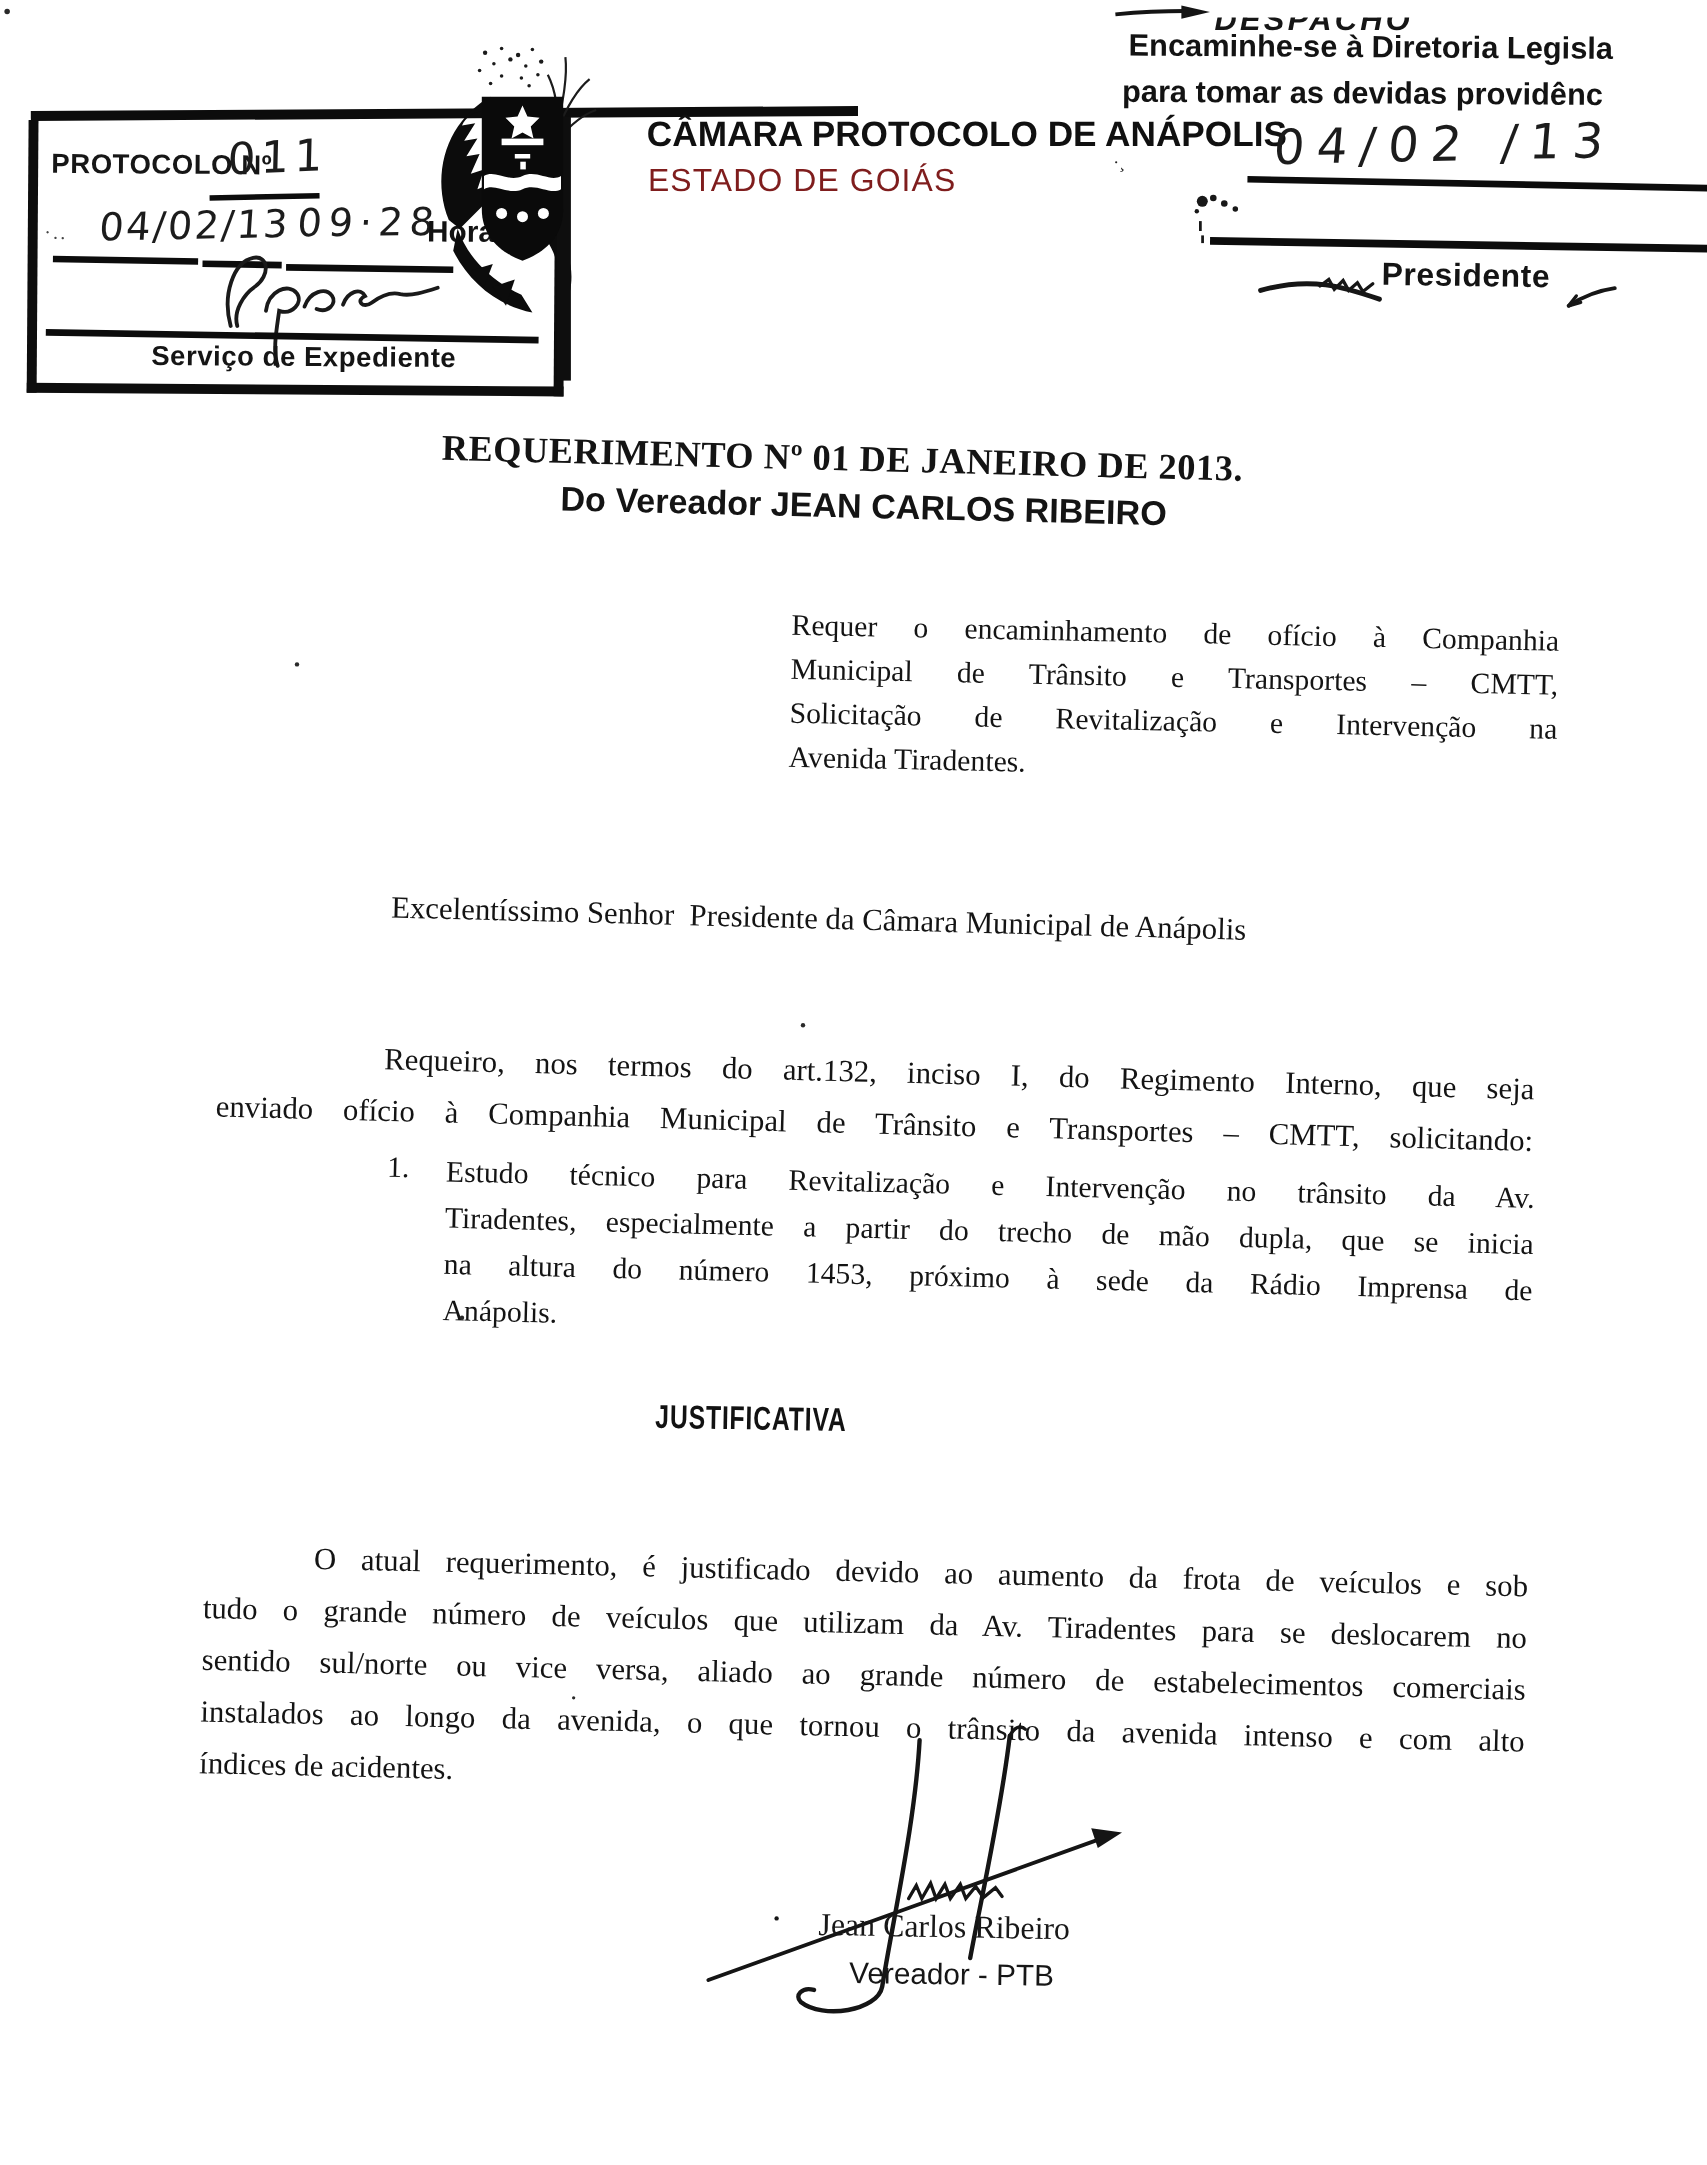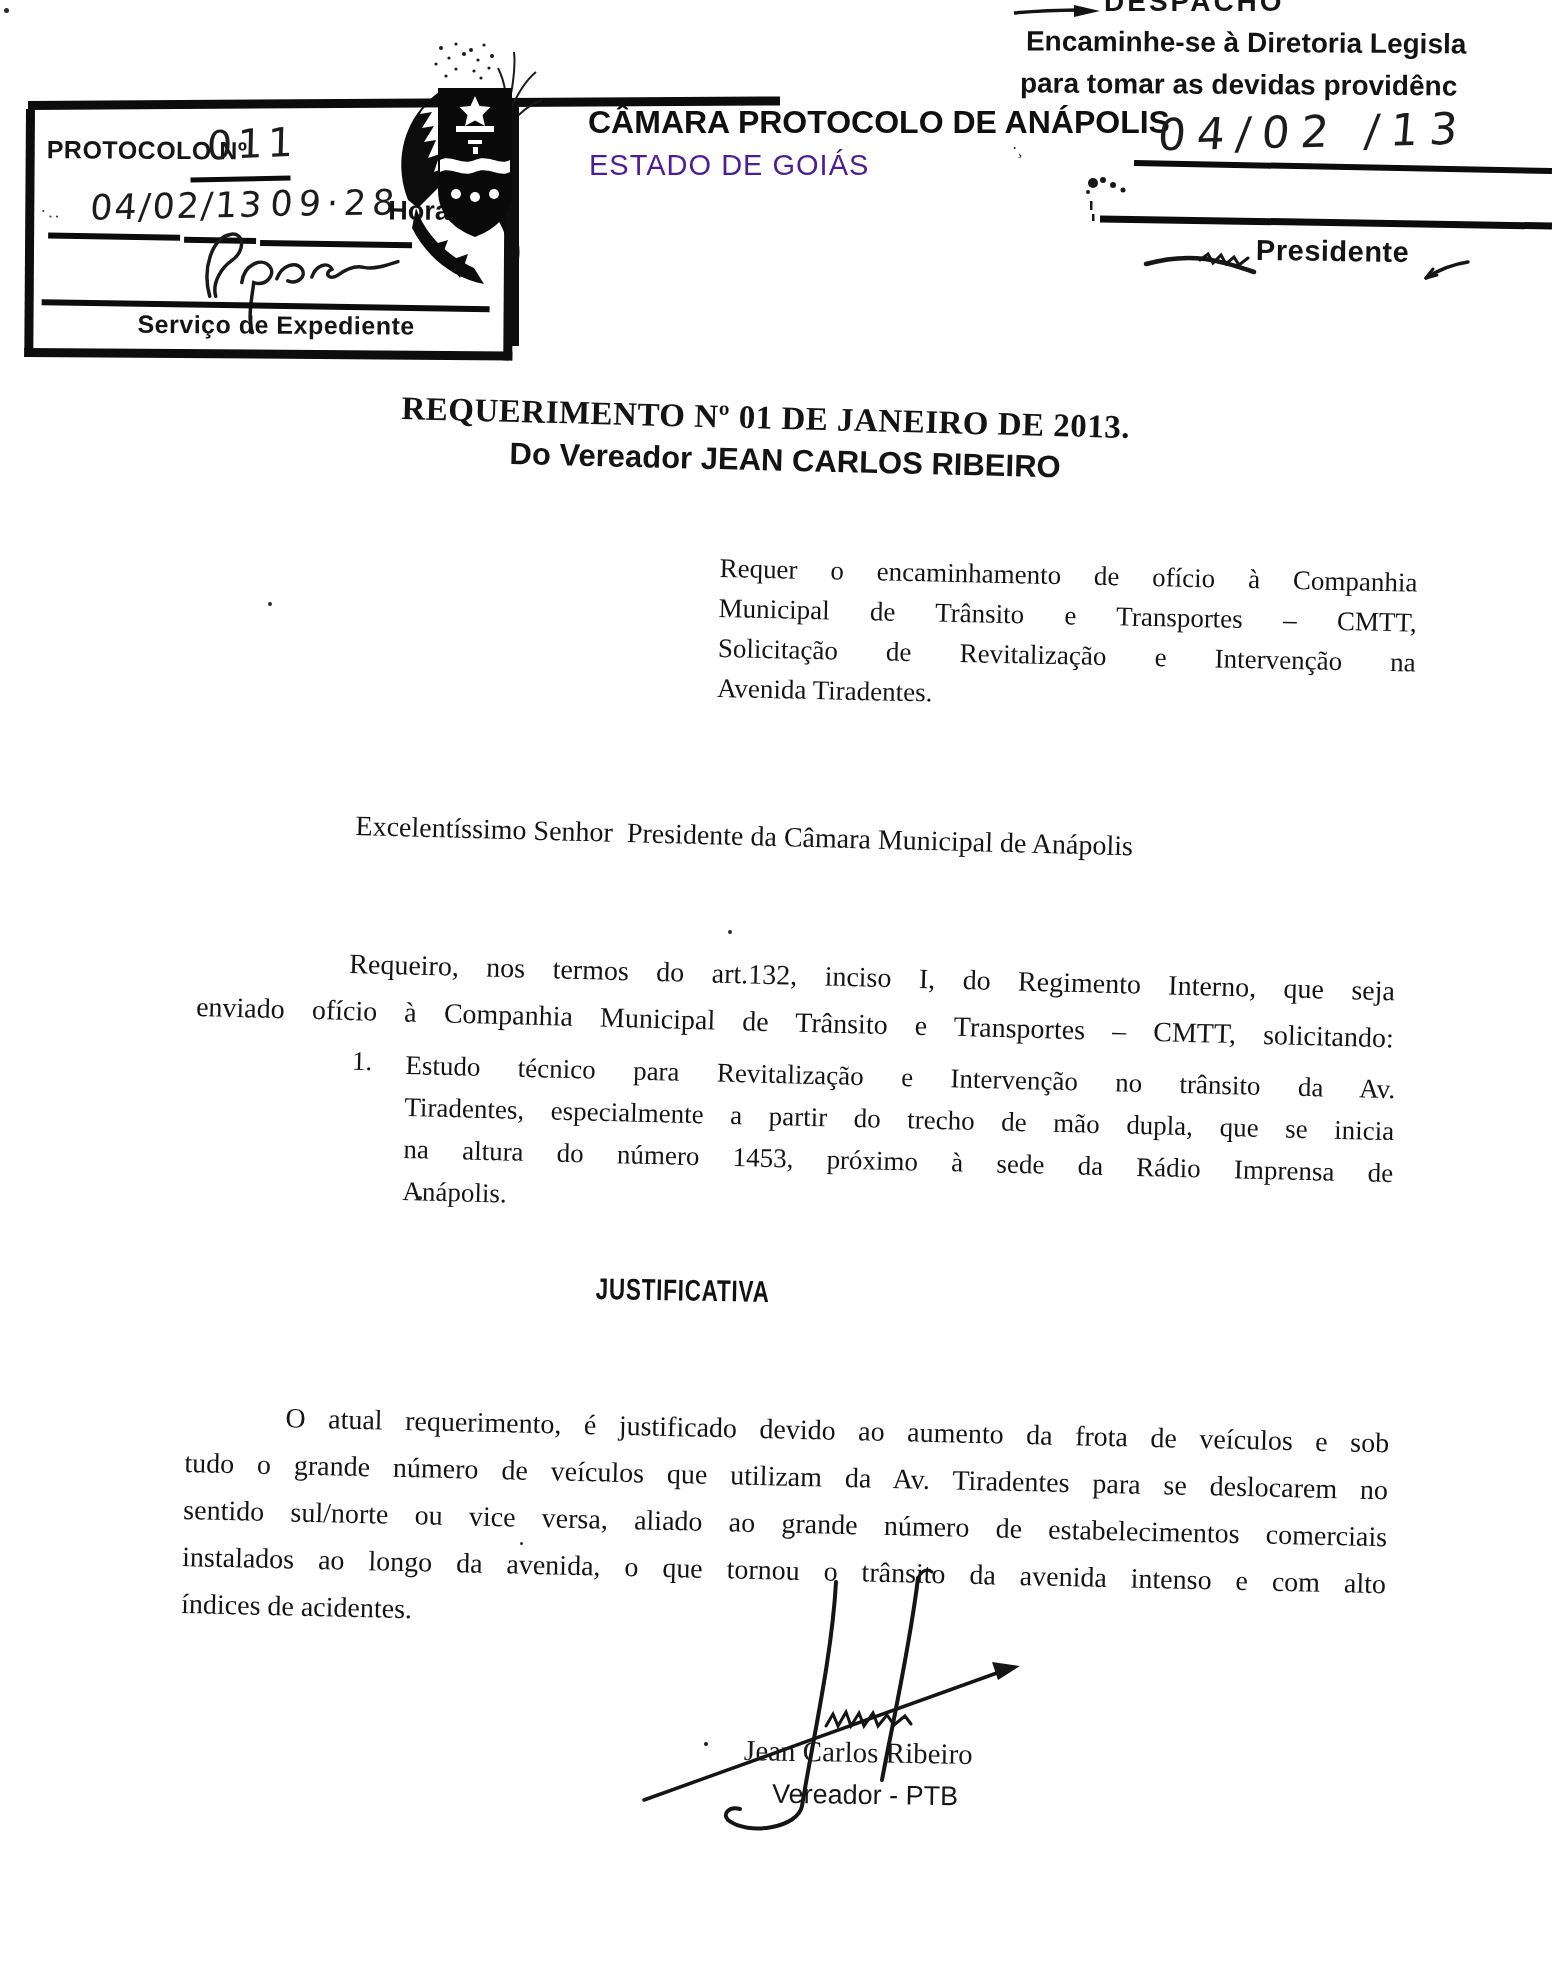--- a/index.html
+++ b/index.html
@@ -28,25 +28,25 @@
   #protocol-time { left:236px; top:72px; font-size:35px; letter-spacing:6px; transform:rotate(-1deg) skewX(-5deg); }
   #protocol-hours { left:354px; top:84px; font-weight:bold; font-size:27px; color:#121212; }
   .dateline { height:6px; }
   #protocol-marks { left:6px; top:92px; font-size:18px; color:#444; letter-spacing:2px;}
   #protocol-rule { left:8px; top:192px; width:448px; height:6px; transform:rotate(0.5deg); }
   #protocol-dept { left:104px; top:200px; font-weight:bold; font-size:25px; color:#151515; letter-spacing:.5px; }
   #protocol-sig { left:148px; top:112px; }
 
   
   #org-name  { left:588px; top:104px; font-weight:bold; font-size:32px; color:#101010; }
-  #org-state { left:589px; top:149px; font-size:29px; letter-spacing:1px; color:#4c1d95; }
+  #org-state { left:589px; top:149px; font-size:29px; letter-spacing:1px; color:#7f1d1d; }
 
   
   #despacho-arrow { left:1012px; top:2px; }
-  #despacho-title-clip { left:1104px; top:0; width:230px; height:15px; overflow:hidden; }
+  #despacho-title-clip { left:1104px; top:16px; width:230px; height:15px; overflow:hidden;font-style:italic; }
   #despacho-title { font-weight:bold; font-size:28px; letter-spacing:3px; margin-top:-14px; color:#161616; }
   #despacho-line1 { left:1026px; top:27px;  font-weight:bold; font-size:28px; transform:rotate(0.4deg); color:#131313;}
   #despacho-line2 { left:1020px; top:69px;  font-weight:bold; font-size:28px; transform:rotate(0.4deg); color:#131313;}
   #despacho-date { left:1158px; top:106px; font-size:44px; letter-spacing:11px; transform:rotate(-1.2deg) skewX(-6deg); }
   #despacho-underline1 { left:1134px; top:164px; width:418px; height:6px; transform:rotate(1.1deg); }
   #despacho-dots { left:1012px; top:140px; font-size:16px; color:#222; }
   #despacho-blot { left:1082px; top:174px; }
   #despacho-underline2 { left:1100px; top:219px; width:452px; height:7px; transform:rotate(0.9deg); }
   #presidente-sig { left:1142px; top:238px; }
   #despacho-role { left:1256px; top:235px; font-weight:bold; font-size:29px; letter-spacing:.5px; transform:rotate(0.8deg); color:#141414;}

